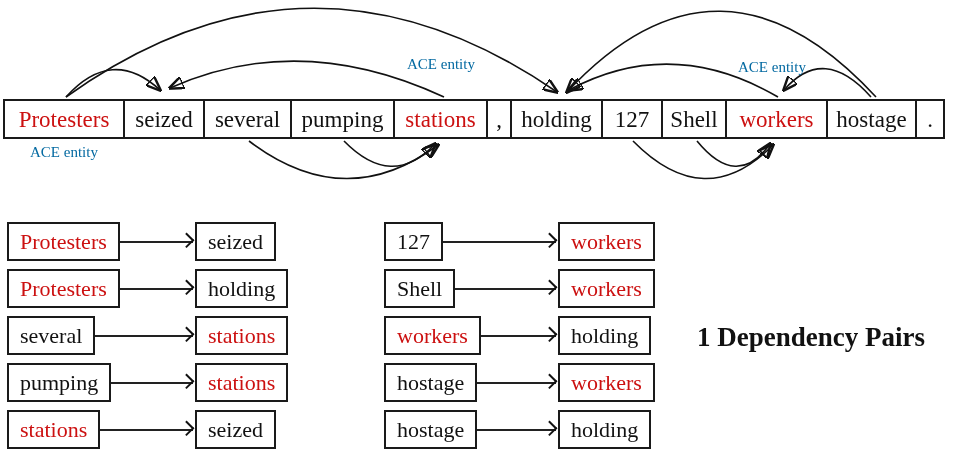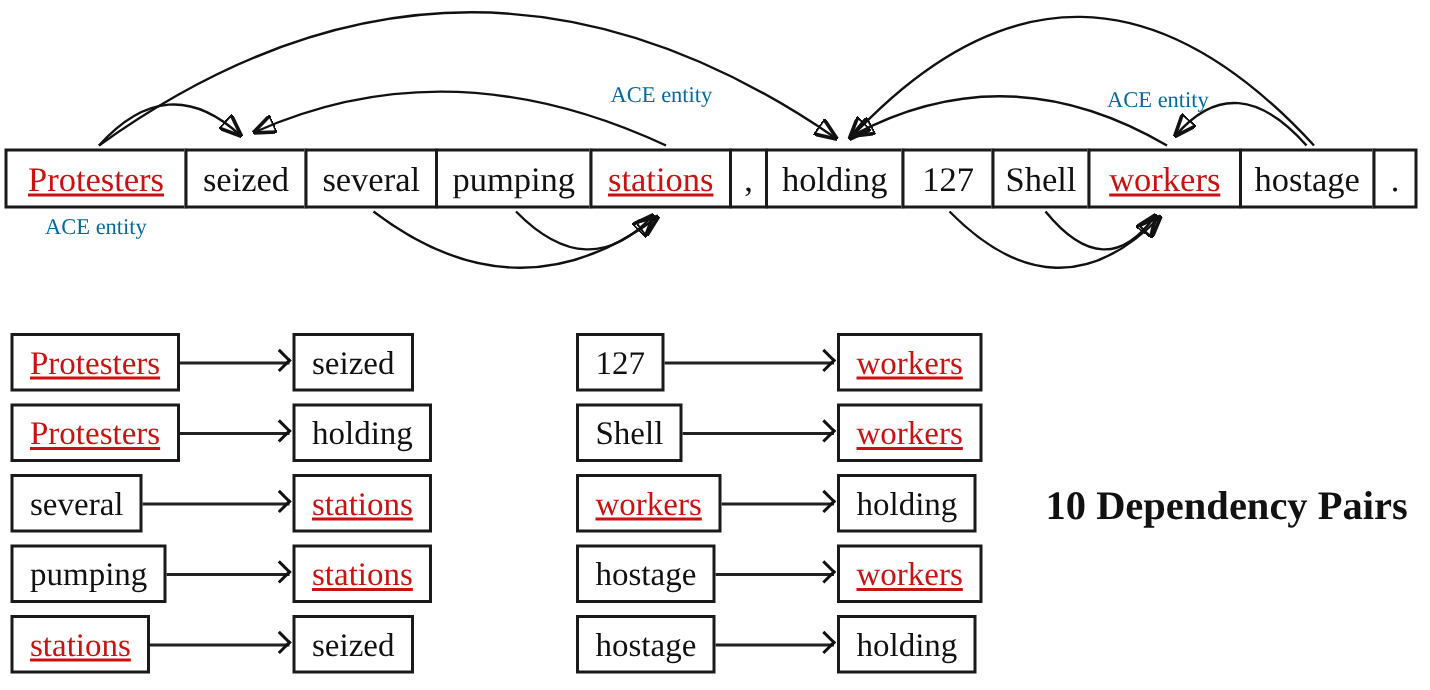--- a/index.html
+++ b/index.html
@@ -19,21 +19,21 @@
   .word-cell{
     box-sizing:border-box;
     border:2px solid #1a1a1a;
     background:#ffffff;
     display:flex;align-items:center;justify-content:center;
     font-size:23px;line-height:1;
     margin-left:-2px;
     position:relative;z-index:2;
   }
   .word-cell:first-child{margin-left:0;}
-  .red{color:#cc1111;text-decoration:underline;}
+  .red{color:#cc1111;}
   
   .arcs-svg{position:absolute;left:0;top:0;z-index:1;}
   .arcs-svg path{fill:none;stroke:#111111;stroke-width:1.6px;}
   
   .ace-label{
     position:absolute;z-index:3;
     color:#0369a1;font-size:15px;line-height:1.1;
     font-family:"Liberation Serif", serif;
   }
   .ace-1{left:30px;top:144px;}
@@ -184,15 +184,15 @@
     </div>
     <div class="pair-row">
       <div class="from-slot">
         <div class="wbox">hostage</div>
         <div class="pair-arrow"></div>
       </div>
       <div class="wbox">holding</div>
     </div>
   </div>
 
-  <div class="pairs-title">10 Dependency Pairs</div>
+  <div class="pairs-title">1 Dependency Pairs</div>
 
 </div>
 
 </body></html>

